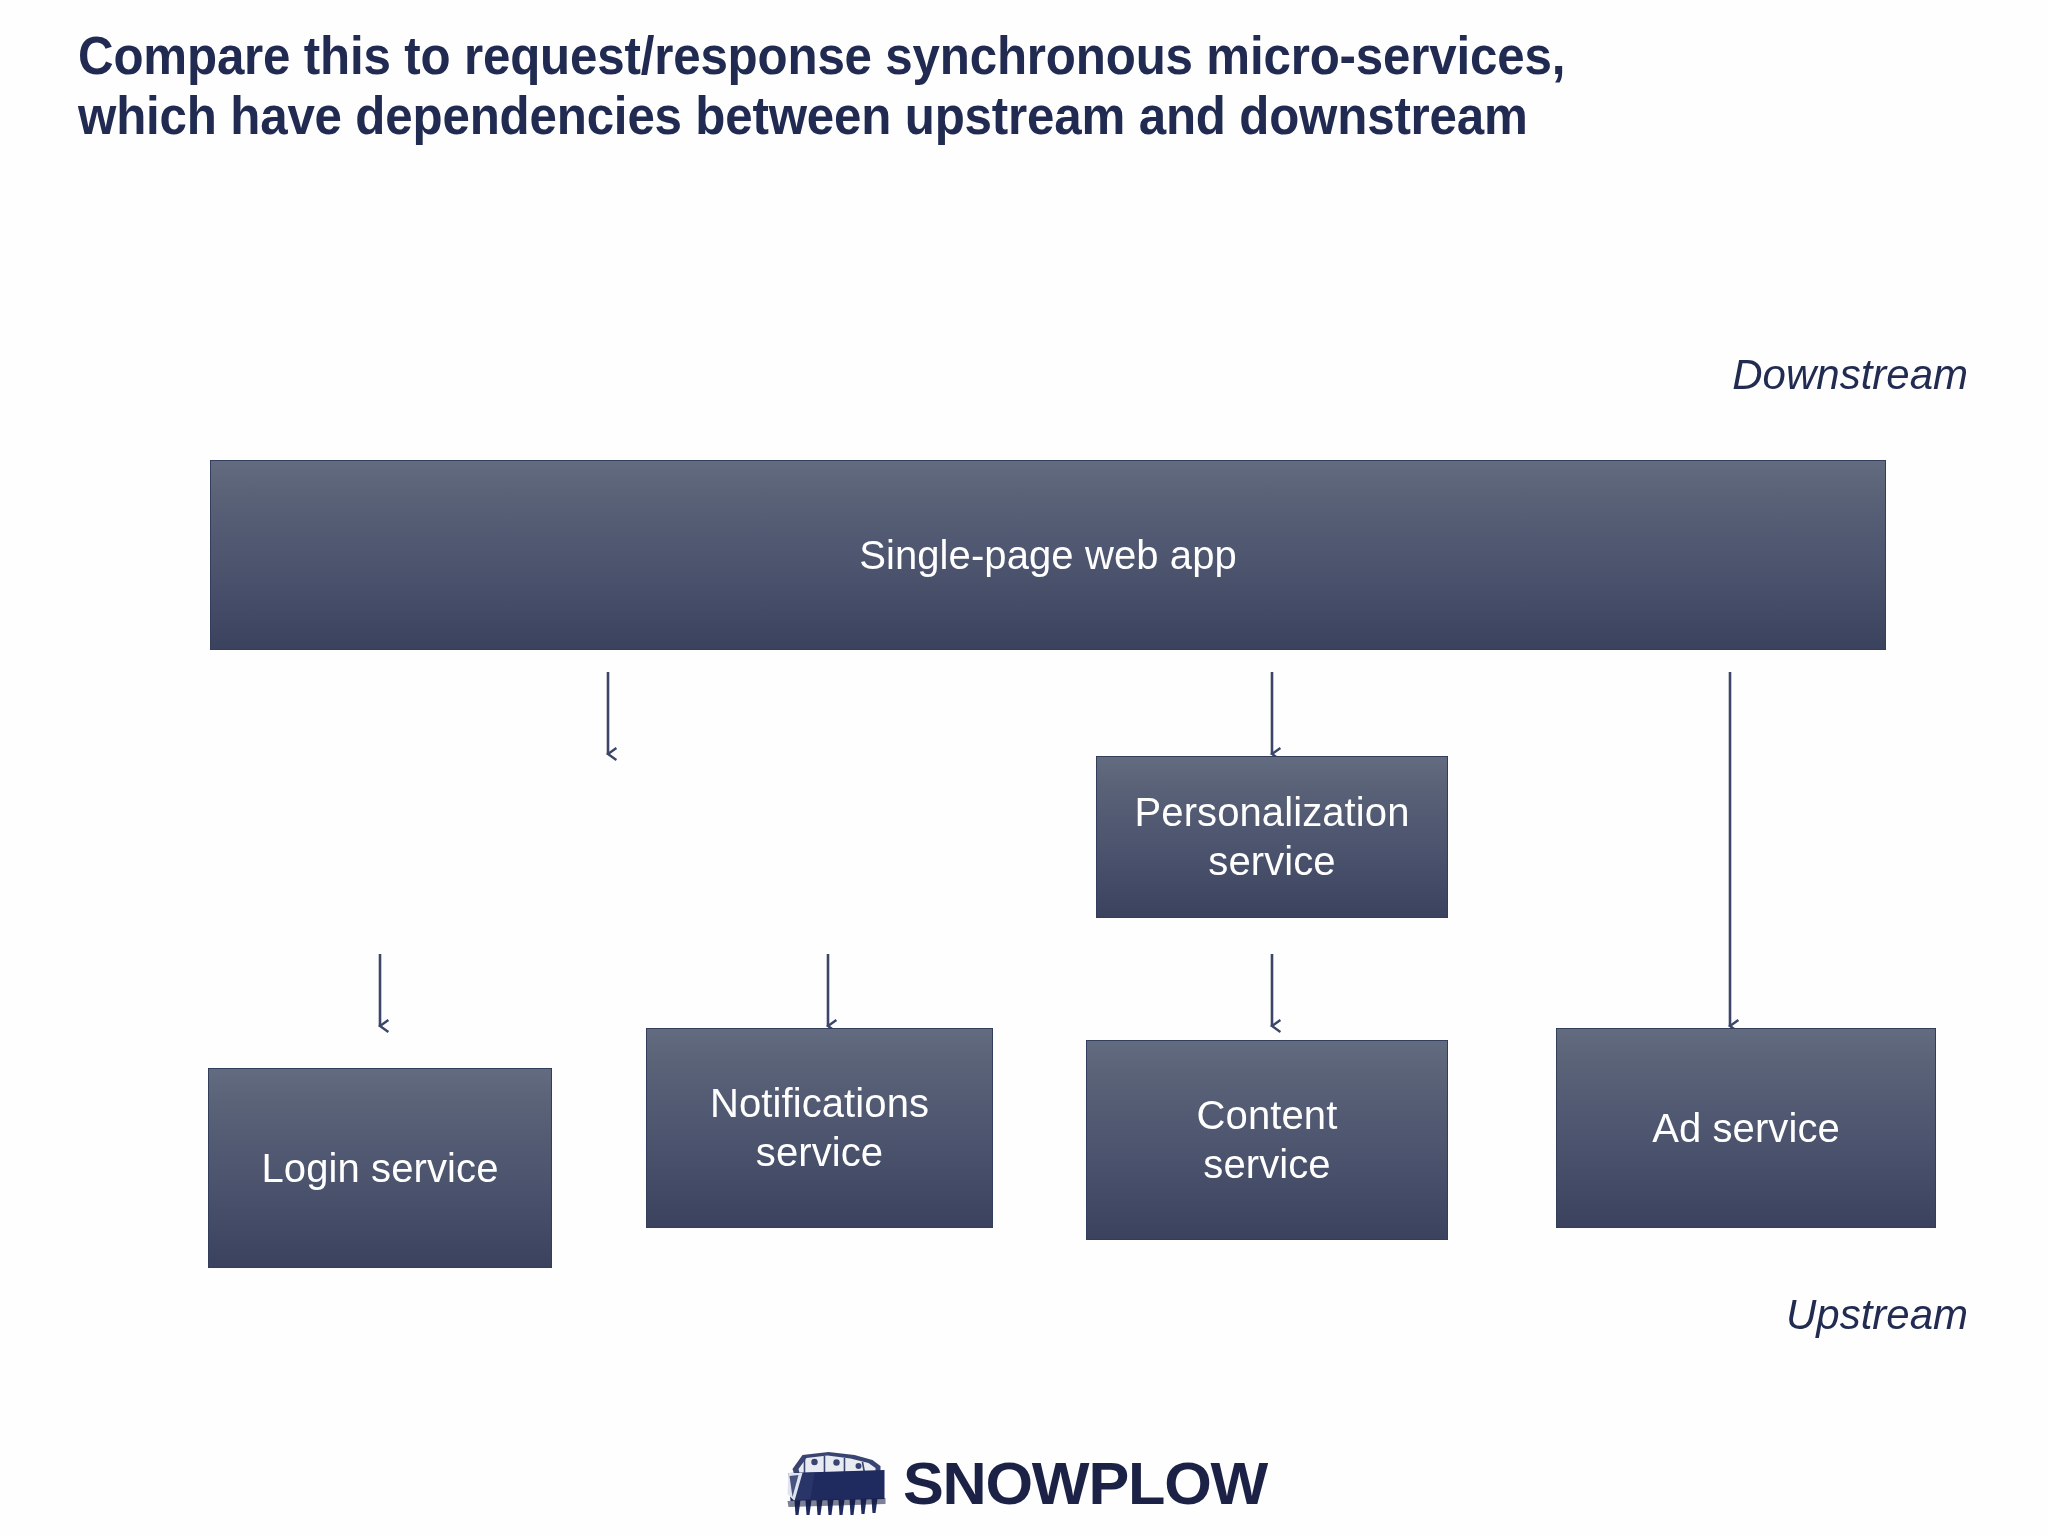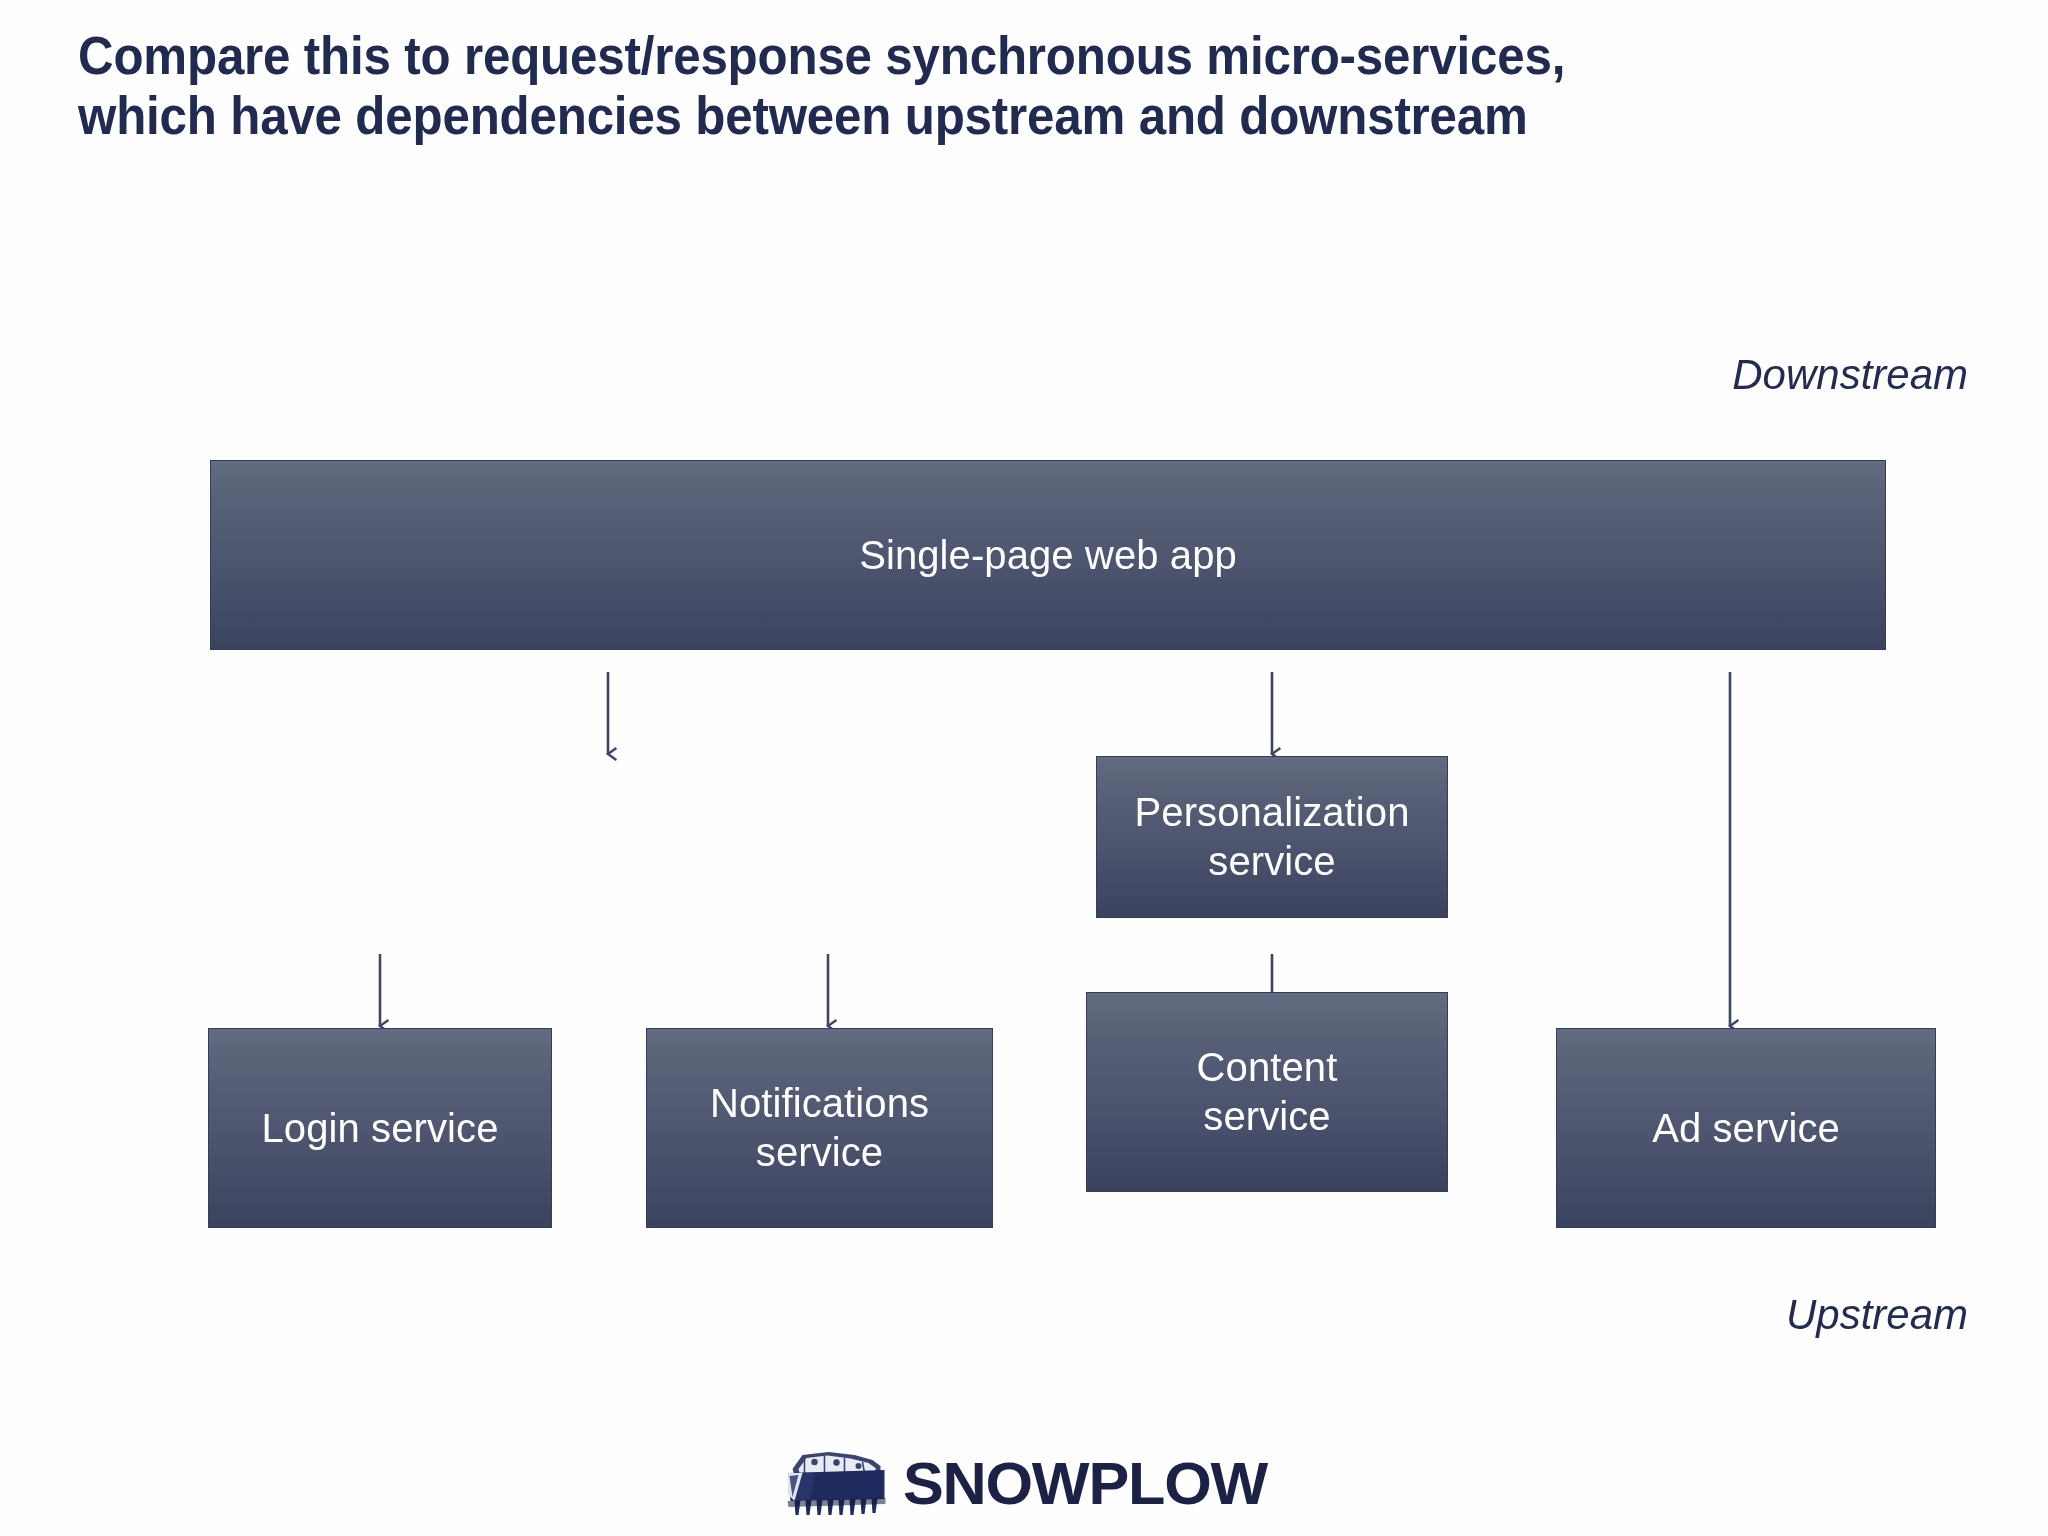--- a/index.html
+++ b/index.html
@@ -86,27 +86,27 @@
   
   #node-customer-profile {
     left: 210px; top: 756px; width: 796px; height: 198px;
   }
   #node-personalization {
     left: 1096px; top: 756px; width: 352px; height: 162px;
   }
 
   
   #node-login {
-    left: 208px; top: 1028px; width: 344px; height: 200px;
+    left: 208px; top: 1068px; width: 344px; height: 200px;
   }
   #node-notifications {
     left: 646px; top: 1028px; width: 347px; height: 200px;
   }
   #node-content {
-    left: 1086px; top: 992px; width: 362px; height: 200px;
+    left: 1086px; top: 1040px; width: 362px; height: 200px;
   }
   #node-ad {
     left: 1556px; top: 1028px; width: 380px; height: 200px;
   }
 
   
   #connectors {
     position: absolute;
     left: 0; top: 0;
     width: 2048px; height: 1536px;

